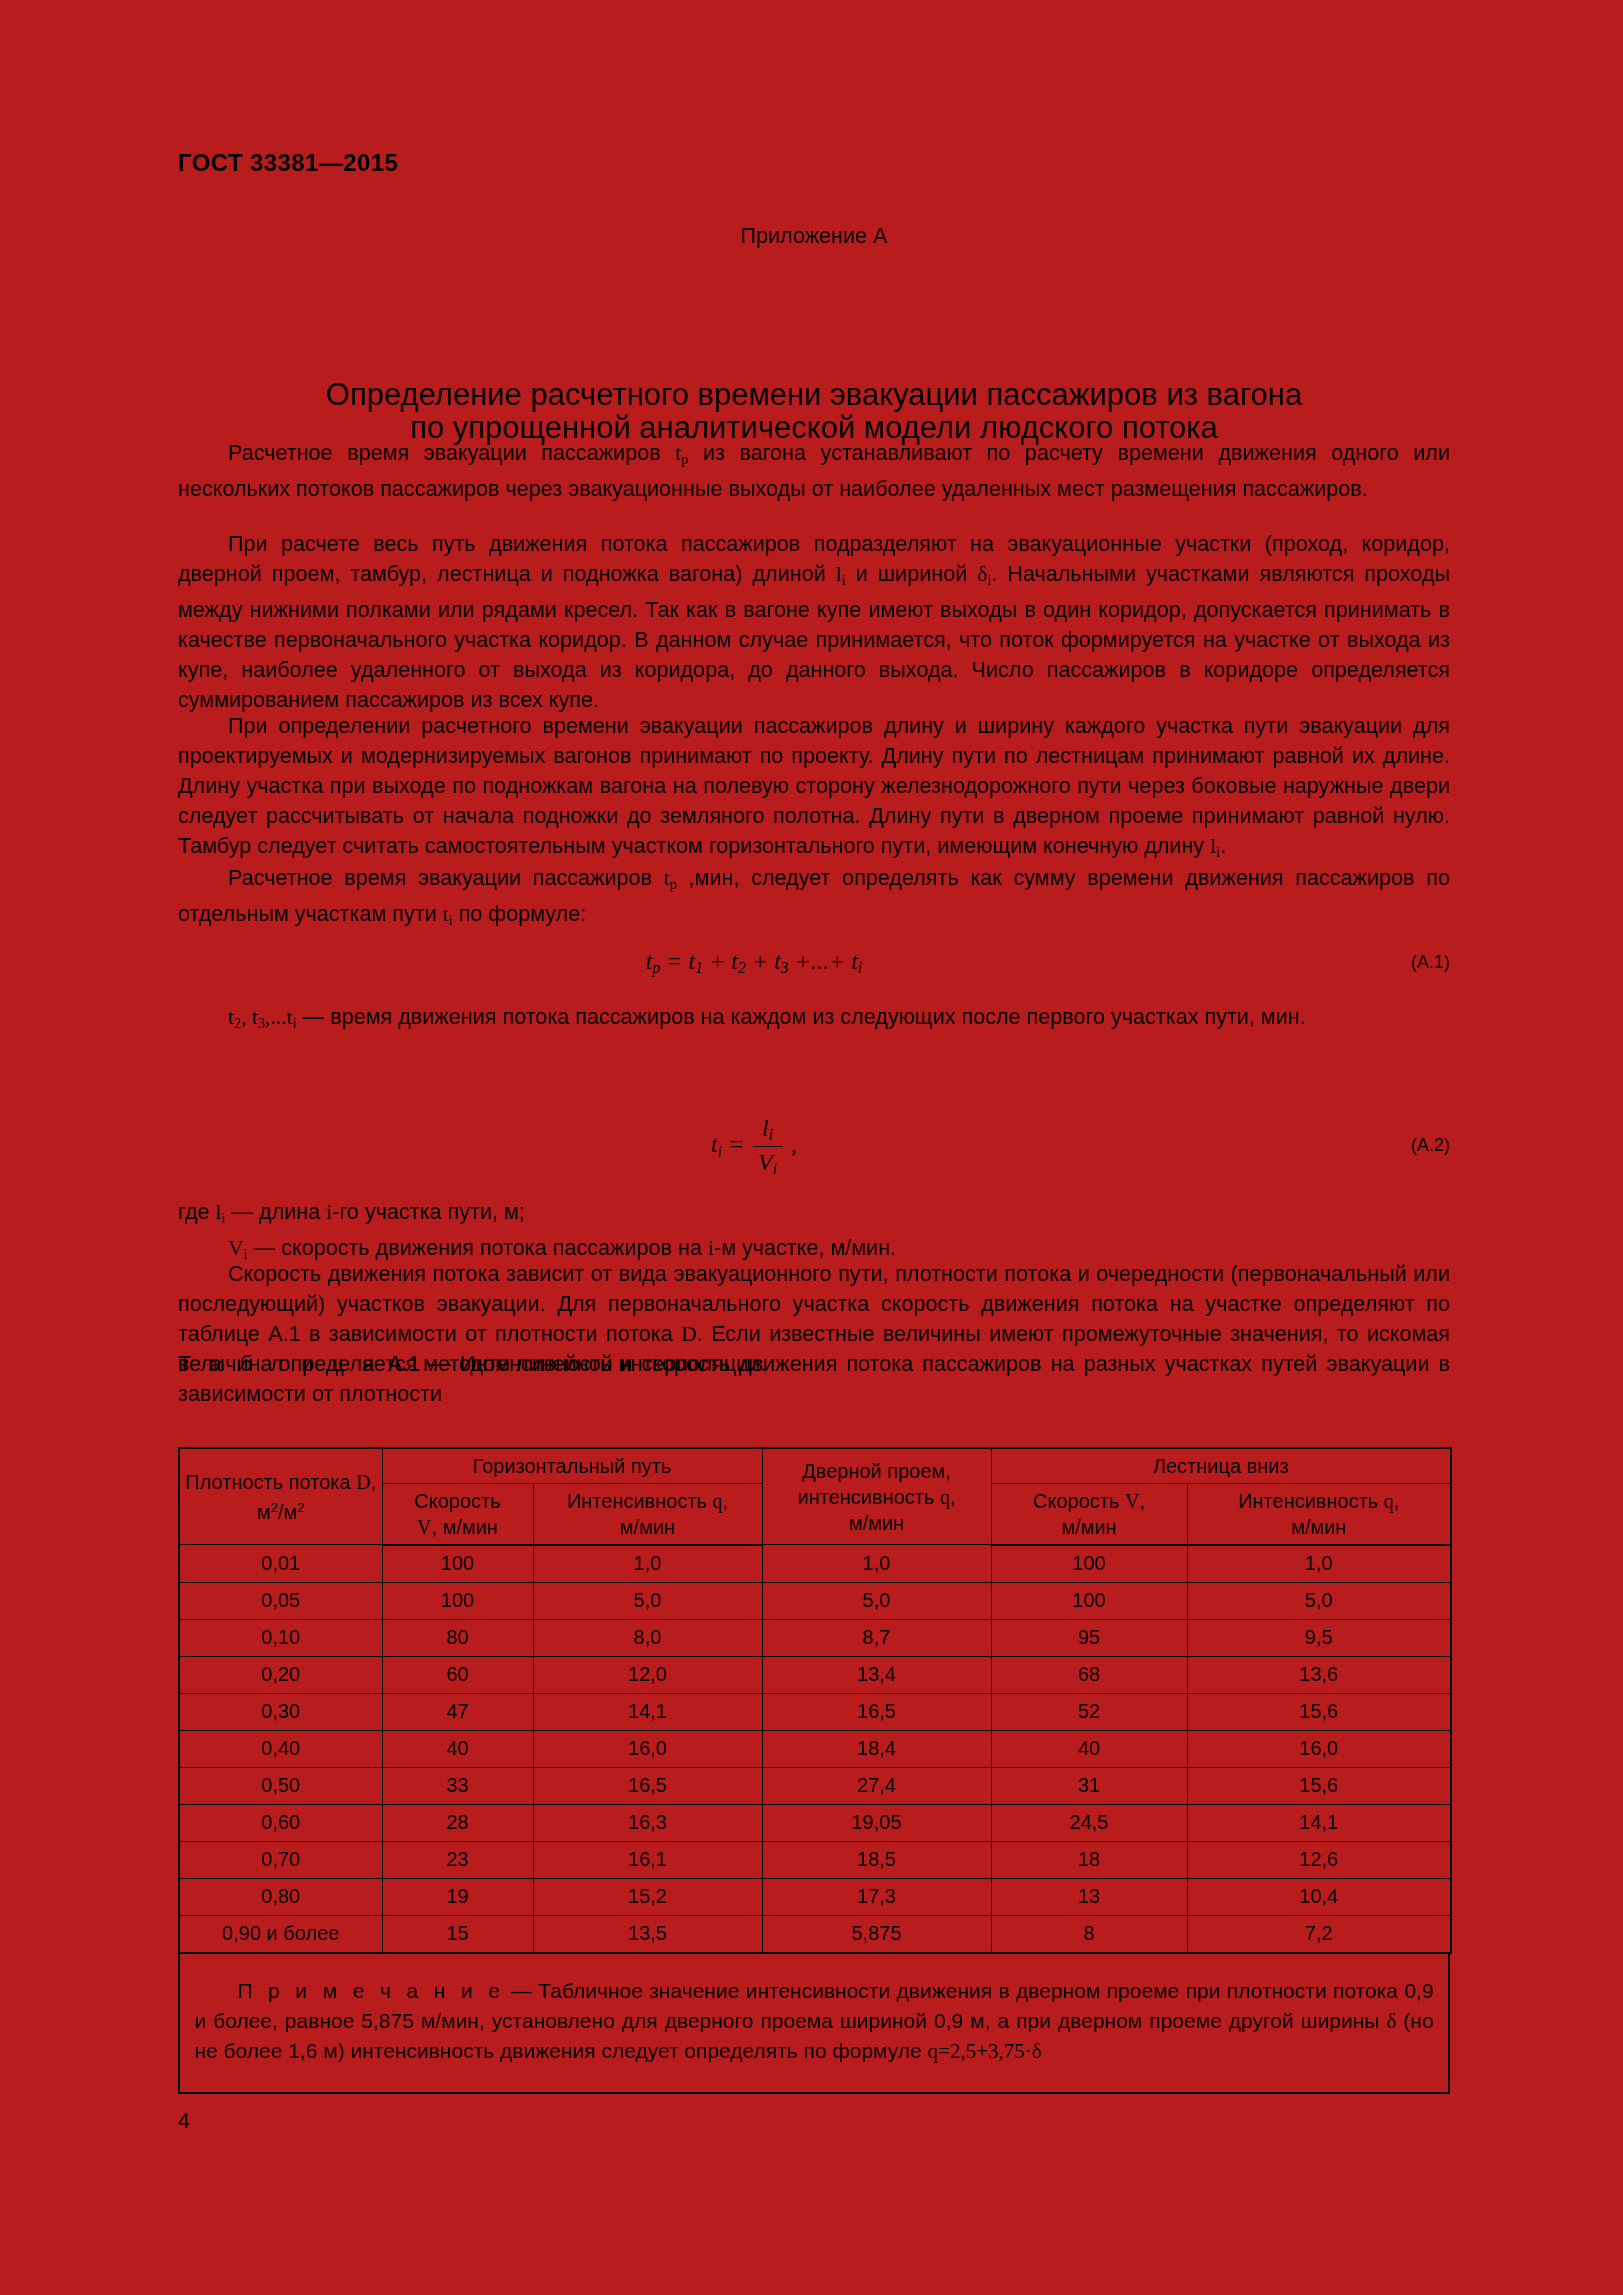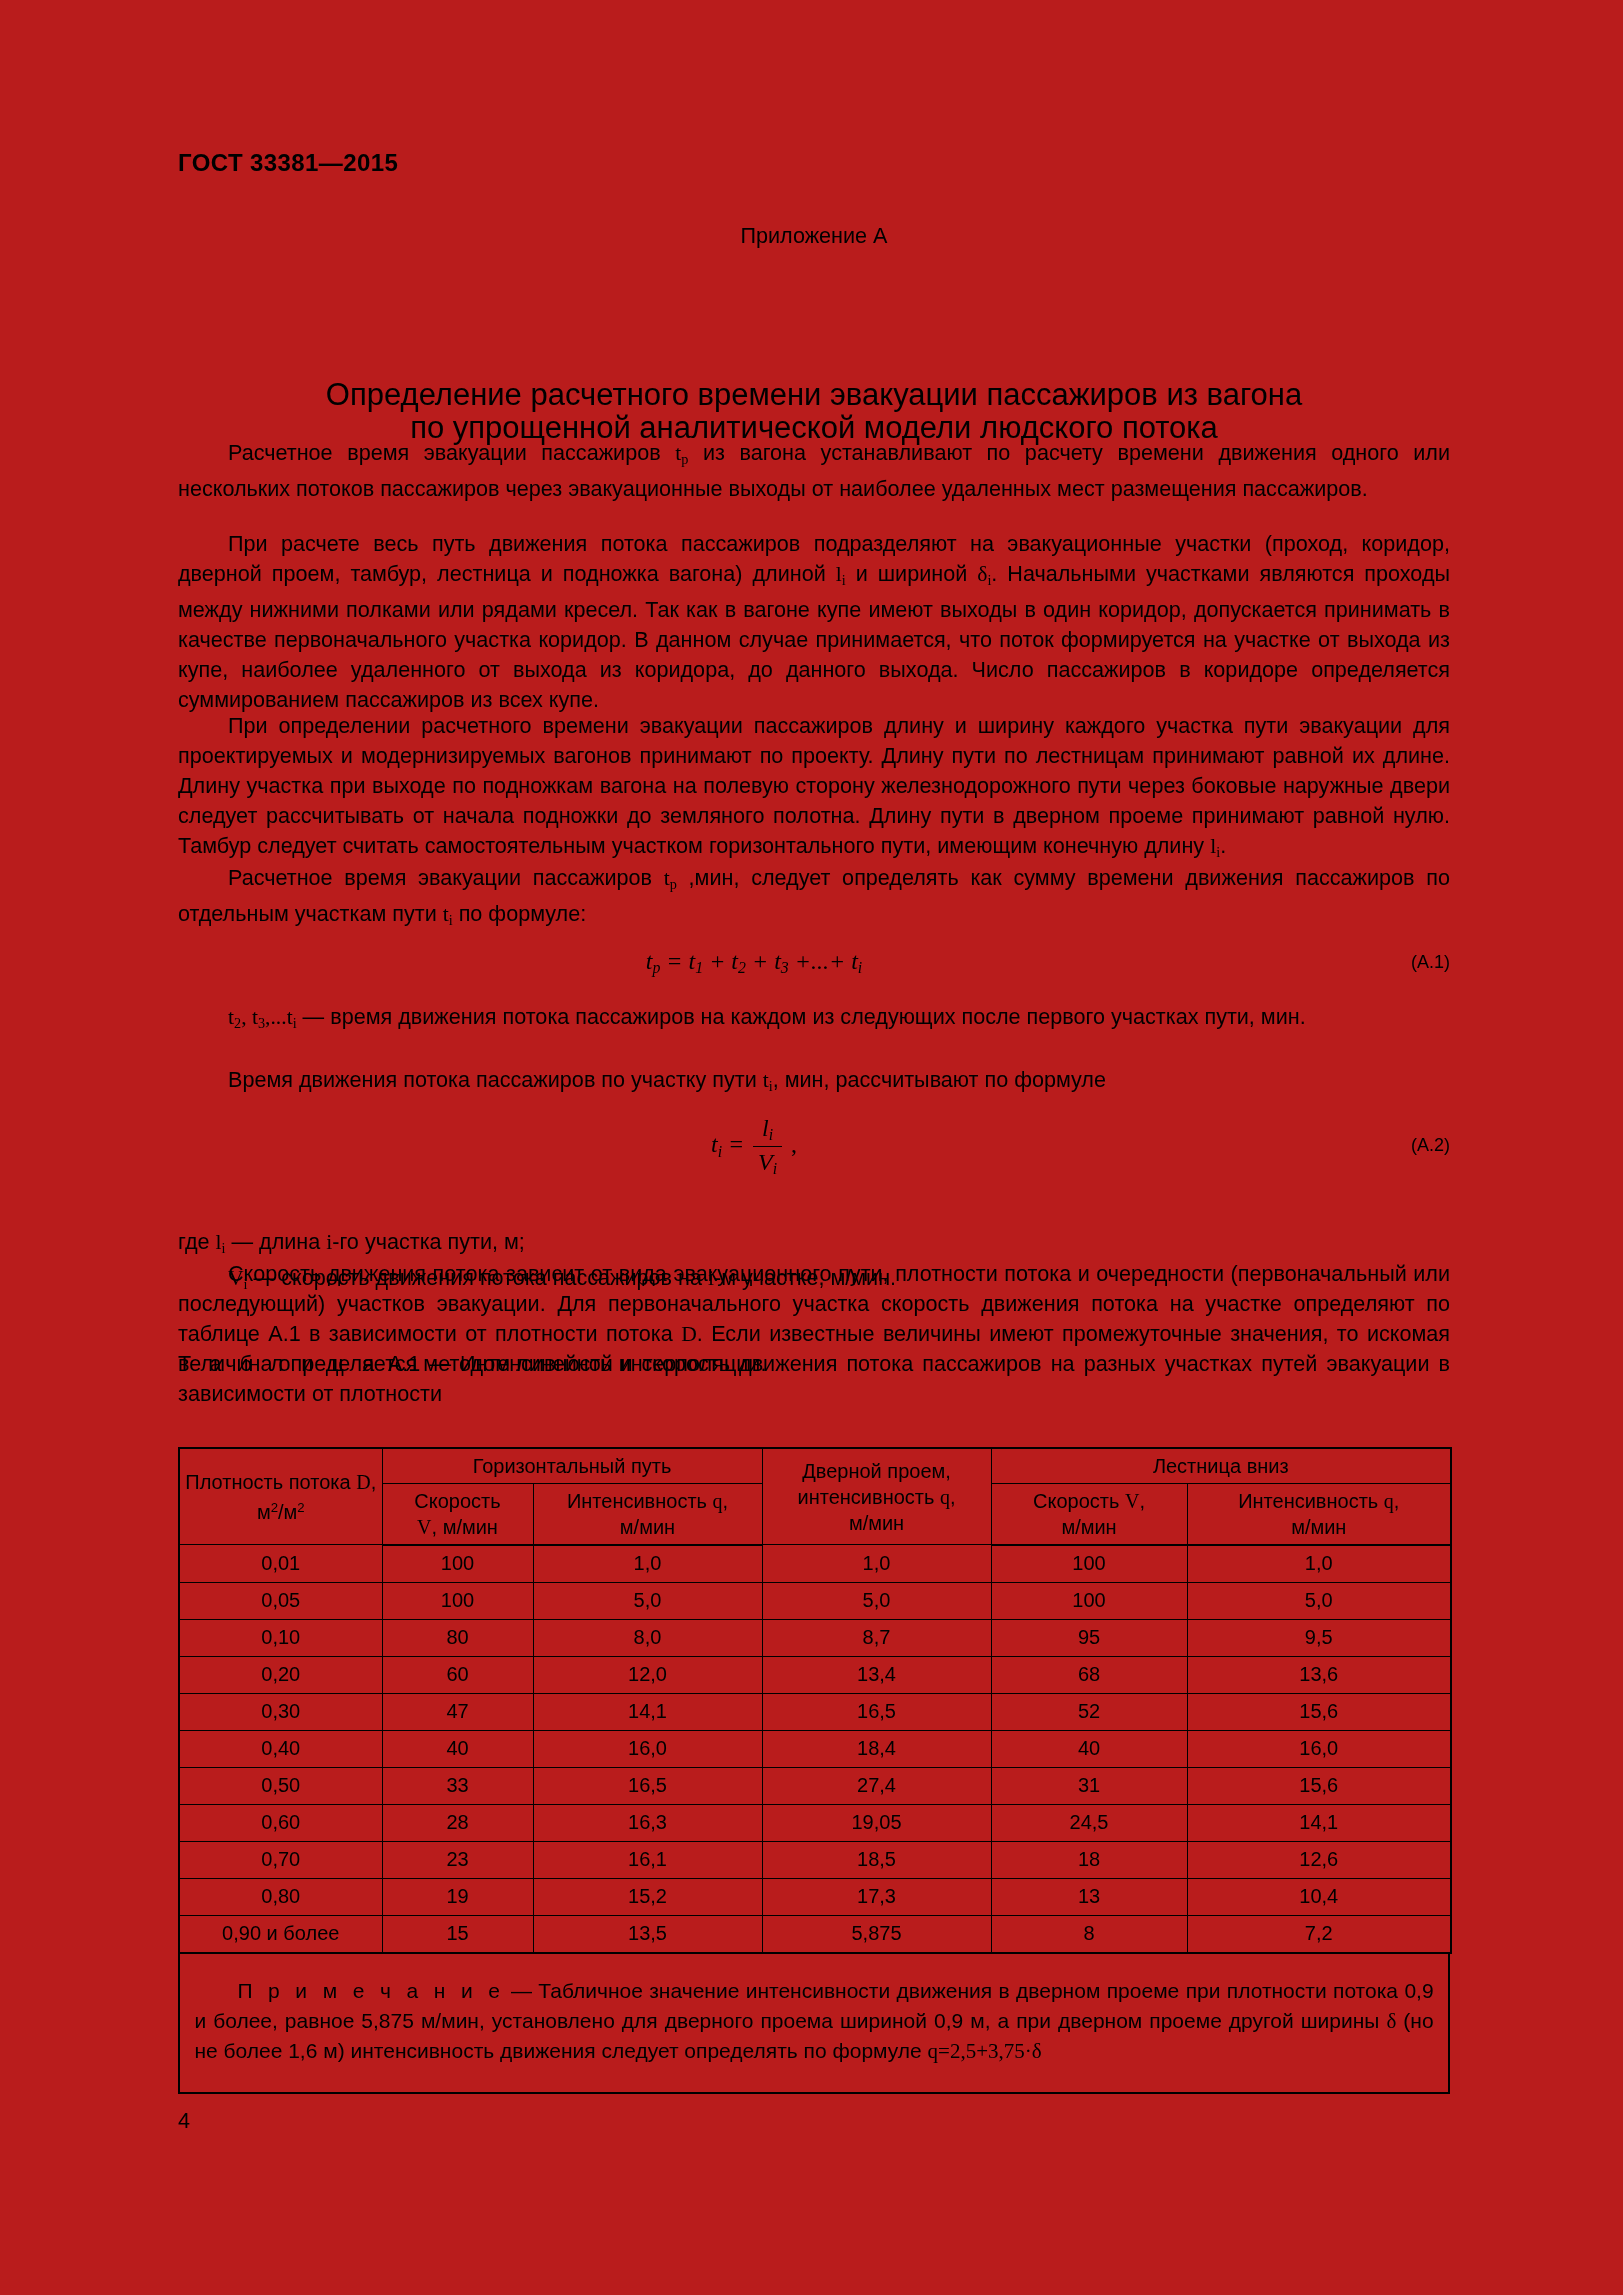--- a/index.html
+++ b/index.html
@@ -219,37 +219,34 @@
     <div class="formula-center">
       t<sub>р</sub> = t<sub>1</sub> + t<sub>2</sub> + t<sub>3</sub> +...+ t<sub>i</sub>
     </div>
     <div class="formula-num">(A.1)</div>
   </div>
 
   <div class="body-text" style="top:1002px;">
     <p class="noindent" style="padding-left:50px;"><i class="ser">t<sub>2</sub>, t<sub>3</sub>,...t<sub>i</sub></i><span> — время движения потока пассажиров на каждом из следующих после первого участках пути, мин.</span></p>
   </div>
 
-  <div class="body-text" style="top:1065px;">
-    <p><span>Время движения потока пассажиров по участку пути </span><i class="ser">t<sub>i</sub></i><span>, мин, рассчитывают по формуле</span></p>
-  </div>
 
   <div class="formula-row" style="top:1106px;height:72px;">
     <div class="formula-center" style="top:9.2px;">
       t<sub>i</sub> =
       <span class="frac">
         <span class="num">l<sub>i</sub></span>
         <span class="den">V<sub>i</sub></span>
       </span>
       <span style="font-style:normal;">,</span>
     </div>
     <div class="formula-num" style="top:29px;">(A.2)</div>
   </div>
 
-  <div class="body-text" style="top:1197px;margin-top:30px;">
+  <div class="body-text" style="top:1197px;">
     <p class="noindent"><span>где </span><i class="ser">l<sub>i</sub></i><span> — длина </span><i class="ser">i</i><span>-го участка пути, м;</span></p>
     <p class="noindent" style="padding-left:50px;"><i class="ser">V<sub>i</sub></i><span> — скорость движения потока пассажиров на </span><i class="ser">i</i><span>-м участке, м/мин.</span></p>
   </div>
 
   <div class="body-text" style="top:1259px;">
     <p><span>Скорость движения потока зависит от вида эвакуационного пути, плотности потока и очередности (первоначальный или последующий) участков эвакуации. Для первоначального участка скорость движения потока на участке определяют по таблице А.1 в зависимости от плотности потока </span><span class="ser">D</span><span>. Если известные величины имеют промежуточные значения, то искомая величина определяется методом линейной интерполяции.</span></p>
   </div>
 
   <div class="table-caption">
     <span class="sp-word">Т а б л и ц а</span>

